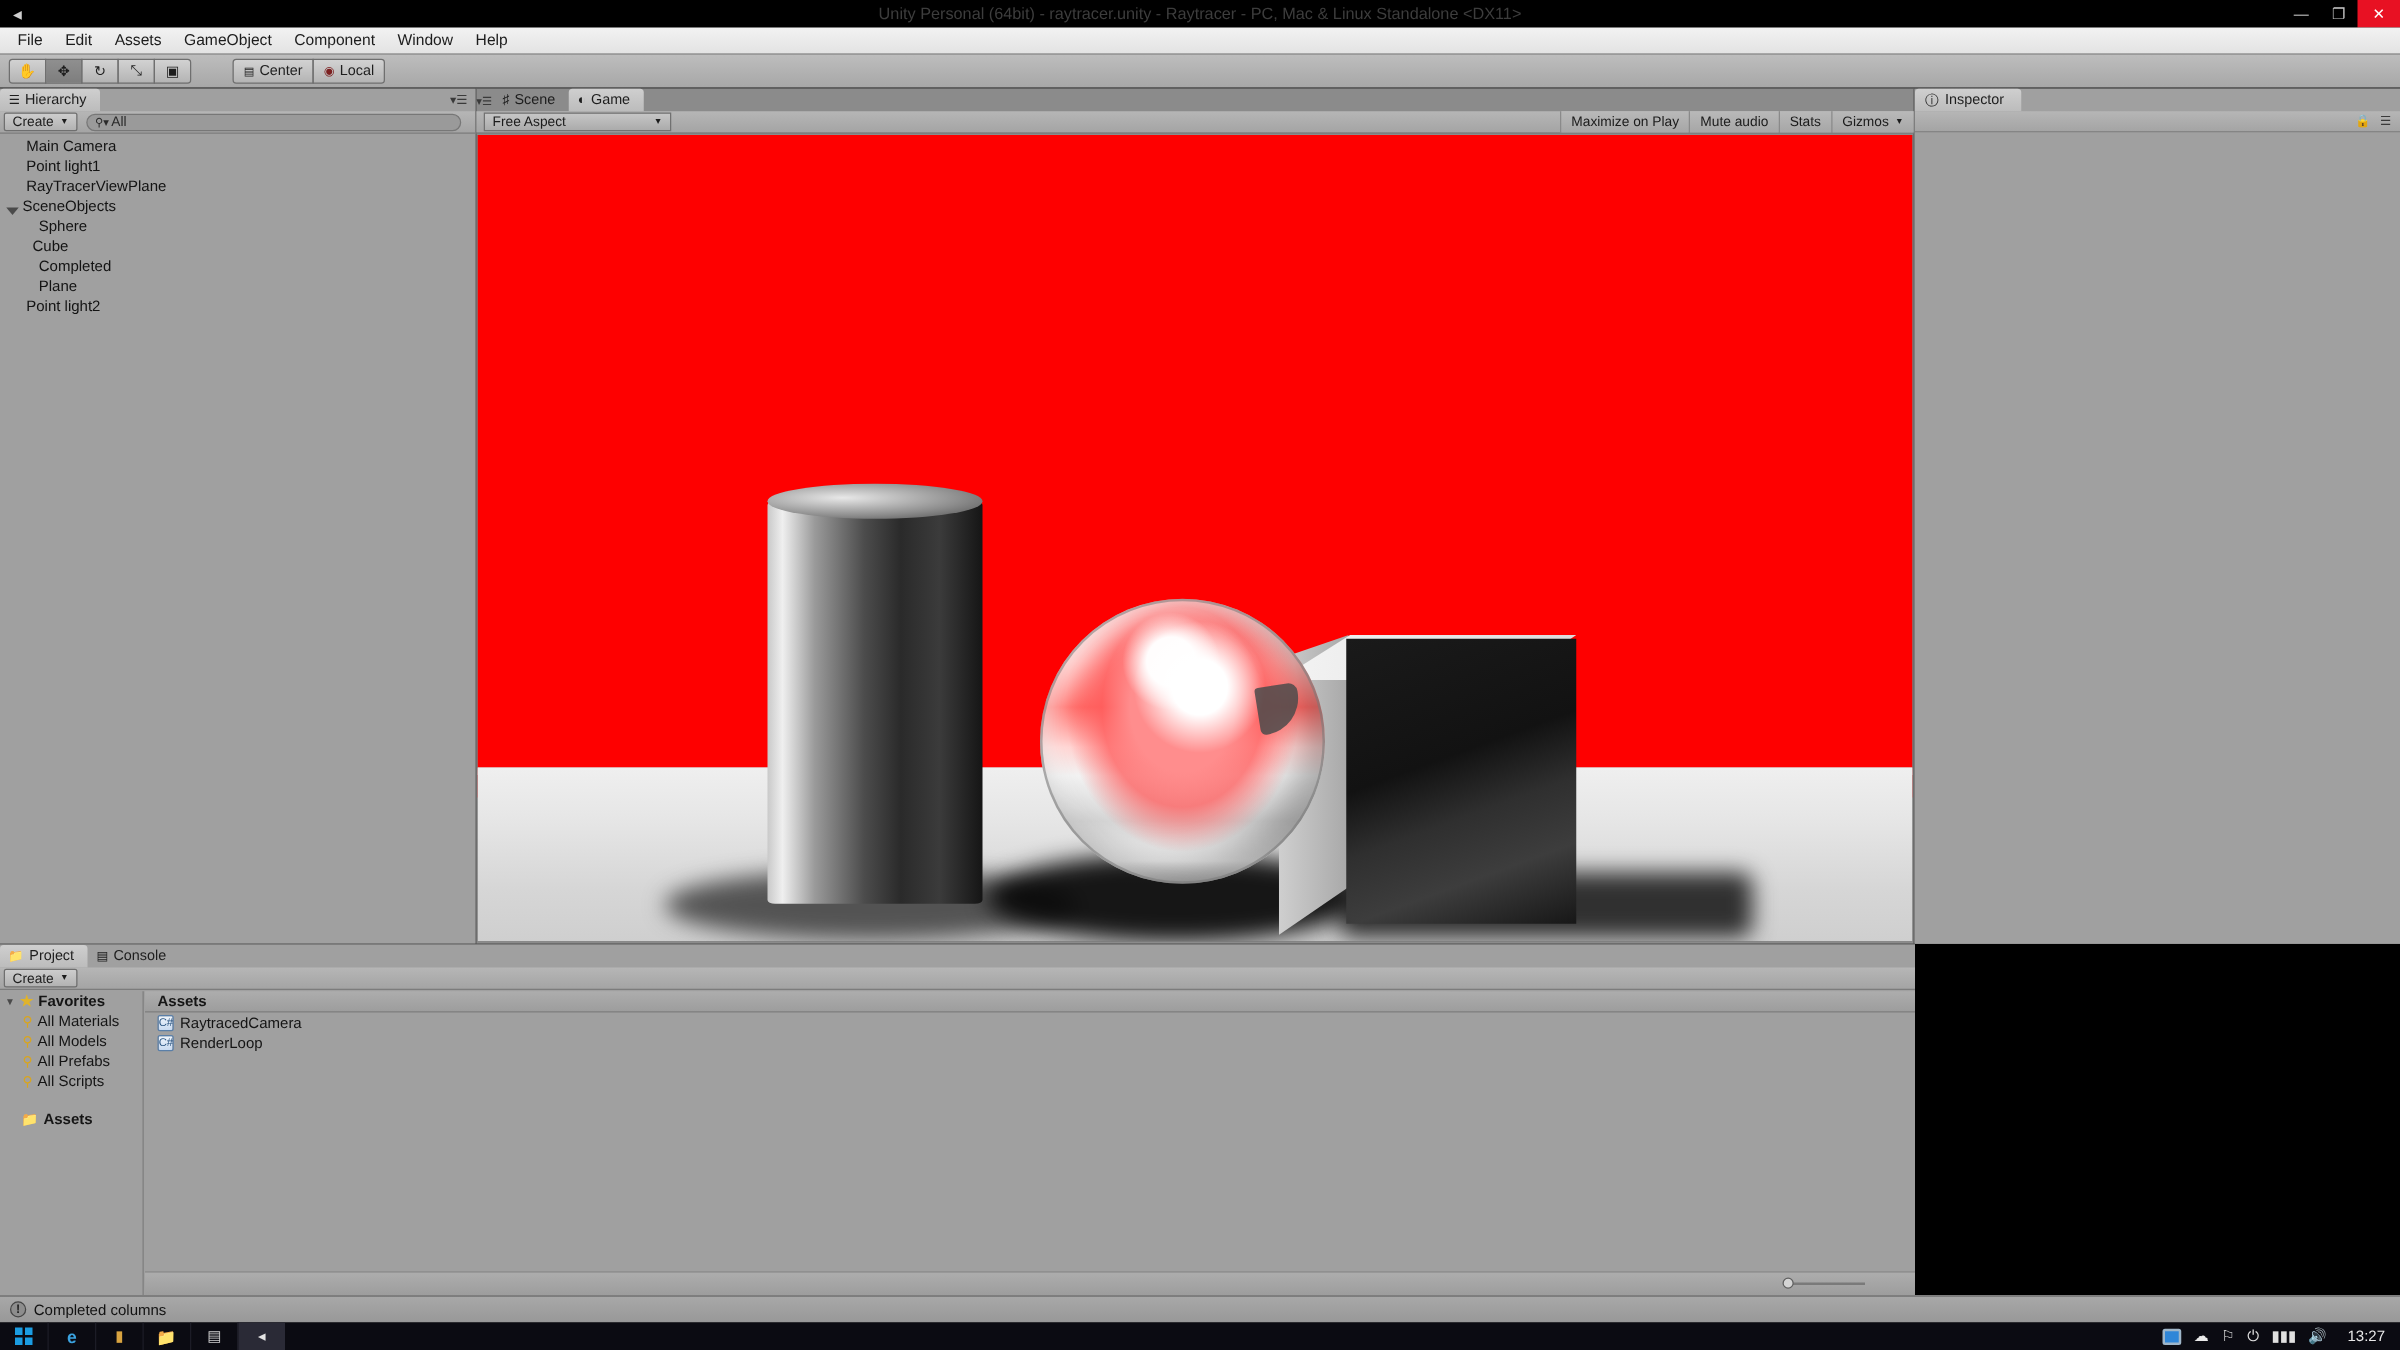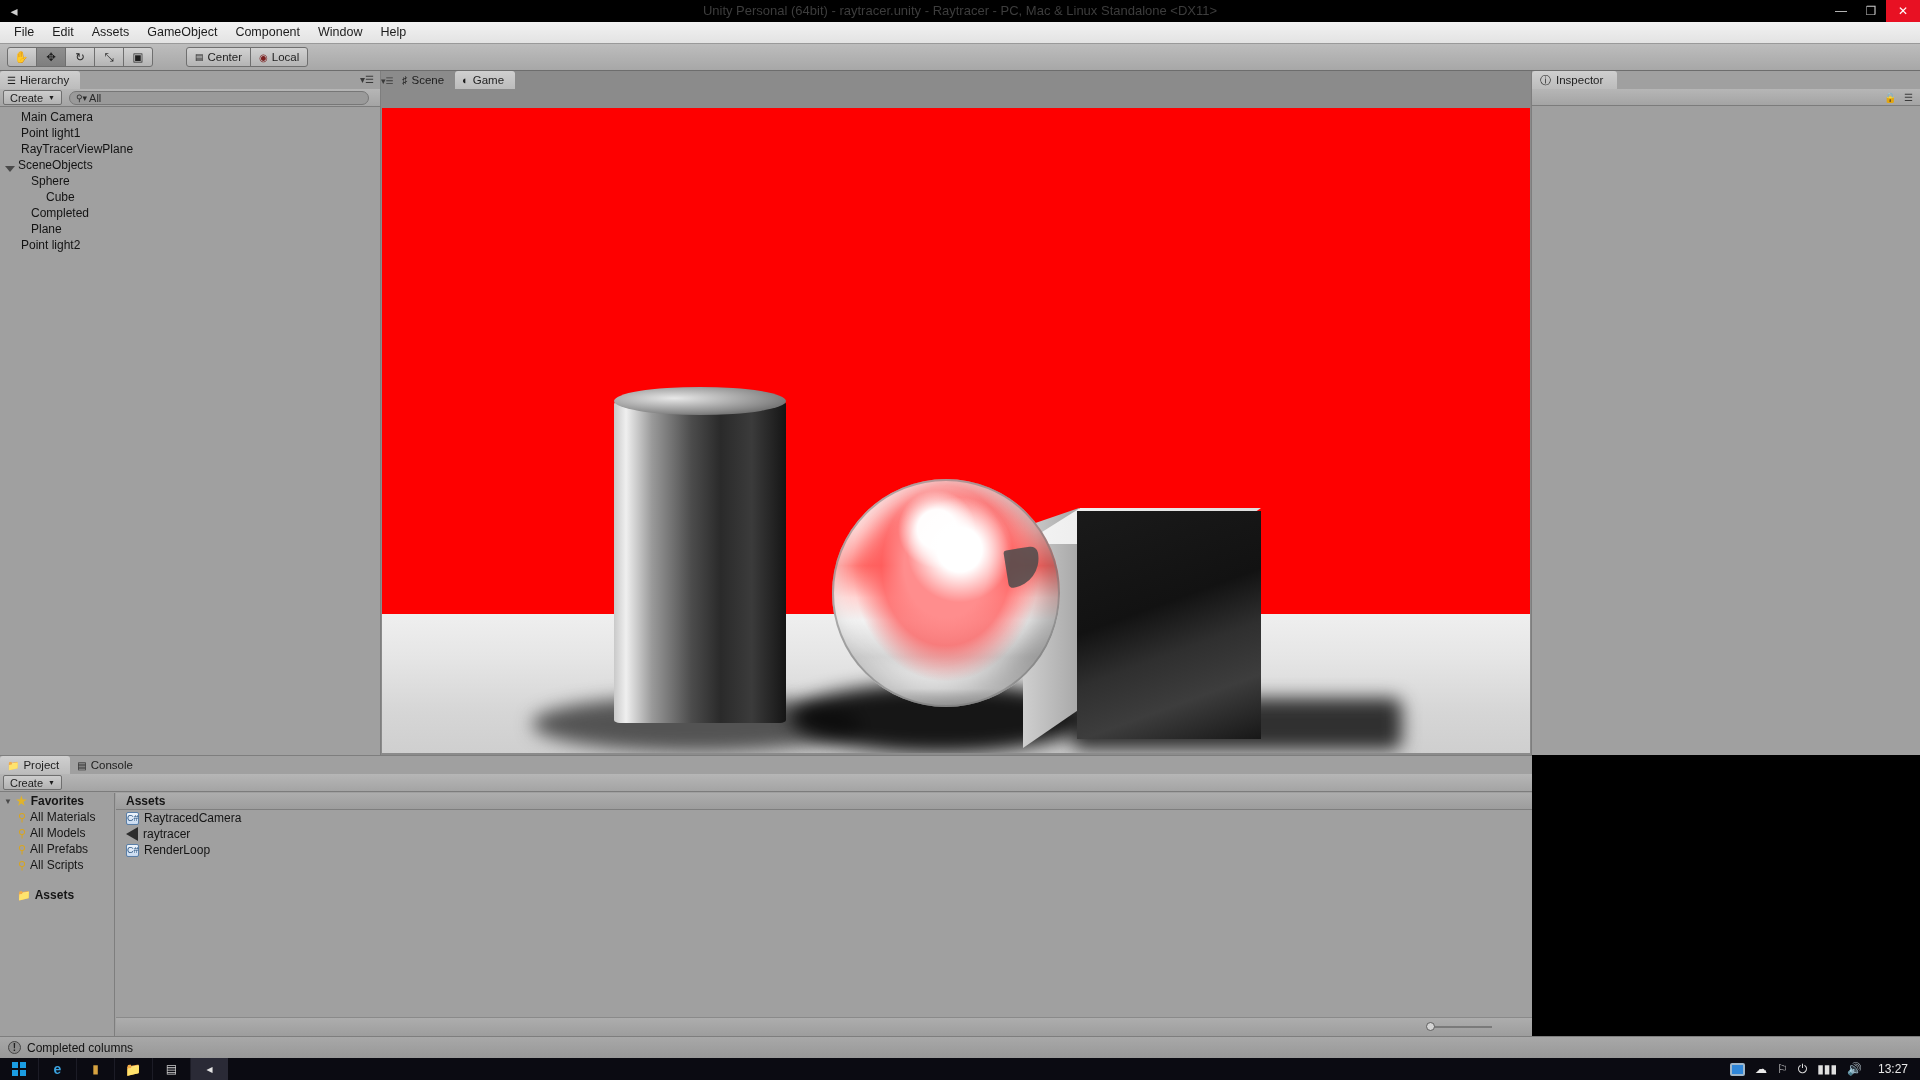--- a/index.html
+++ b/index.html
@@ -426,21 +426,21 @@
         <span class="spacer"></span>
           <span>RayTracerViewPlane</span>
       </div>
       <div class="h-row" style="padding-left:5px;">
         <span class="arrow"></span>
         <span>SceneObjects</span>
       </div>
       <div class="h-row" style="padding-left:31px;">
         <span>Sphere</span>
       </div>
-      <div class="h-row" style="padding-left:46px;">
+      <div class="h-row" style="padding-left:26px;">
         <span>Cube</span>
       </div>
       <div class="h-row" style="padding-left:31px;">
         <span>Completed</span>
       </div>
       <div class="h-row" style="padding-left:31px;">
         <span>Plane</span>
       </div>
       <div class="h-row">
         <span class="spacer"></span>
@@ -455,20 +455,34 @@
         <span style="font-size:11px;">♯</span>
         <span>Scene</span>
       </div>
       <div class="tab active">
         <span style="font-size:11px;">◐</span>
         <span>Game</span>
       </div>
     </div>
     <div style="position:absolute;left:0px;top:5px;font-size:9px;color:#3a3a3a;">▾☰</div>
 
+    <div class="gbar">
+      <div class="aspect">
+        <span>Free Aspect</span>
+        <span style="font-size:7px;">▼</span>
+      </div>
+      <div style="flex:1"></div>
+      <div class="gbtn">Maximize on Play</div>
+      <div class="gbtn">Mute audio</div>
+      <div class="gbtn">Stats</div>
+      <div class="gbtn">
+        <span>Gizmos</span>
+        <span style="font-size:7px;">▼</span>
+      </div>
+    </div>
 
     <div id="gameview">
       <div class="sky"></div>
       <div class="floor-edge"></div>
       <div class="floor"></div>
 
       <div class="sh" style="left:150px;top:588px;width:330px;height:56px;background:rgba(55,55,55,.82);"></div>
       <div class="sh" style="left:408px;top:575px;width:300px;height:70px;background:rgba(8,8,8,.93);"></div>
       <div class="sh" style="left:690px;top:590px;width:330px;height:52px;background:rgba(25,25,25,.88);border-radius:10px;"></div>
 
@@ -550,24 +564,20 @@
         <span style="color:#7e7e7e;font-size:11px;">📁</span>
         <span>Assets</span>
       </div>
     </div>
 
     <div class="right-col">
       <div class="assets-head">Assets</div>
       <div class="asset-row">
         <span class="a-ico ico-cs">C#</span>
         <span>RaytracedCamera</span>
-      </div>
-      <div class="asset-row">
-        <span class="ico-unity"></span>
-        <span>raytracer</span>
       </div>
       <div class="asset-row">
         <span class="a-ico ico-cs">C#</span>
         <span>RenderLoop</span>
       </div>
     </div>
 
     <div class="proj-scroll">
       <span class="slider-track">
         <span class="slider-knob"></span>

